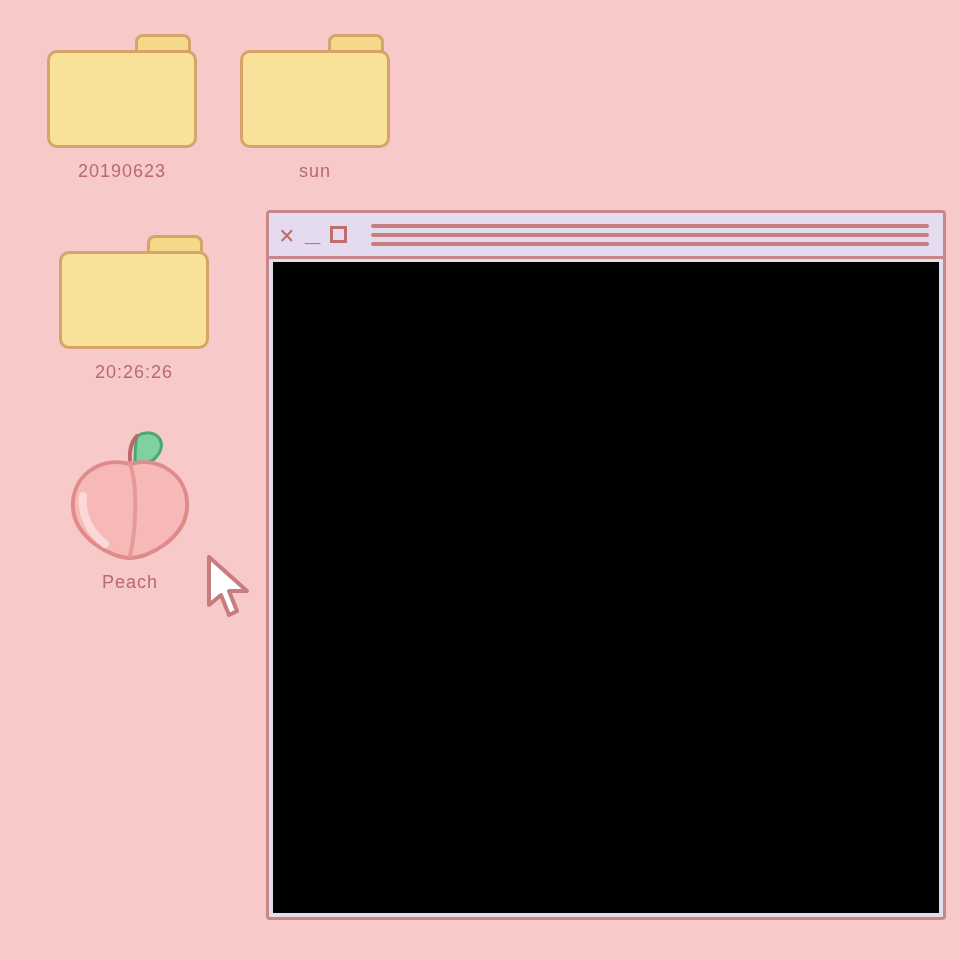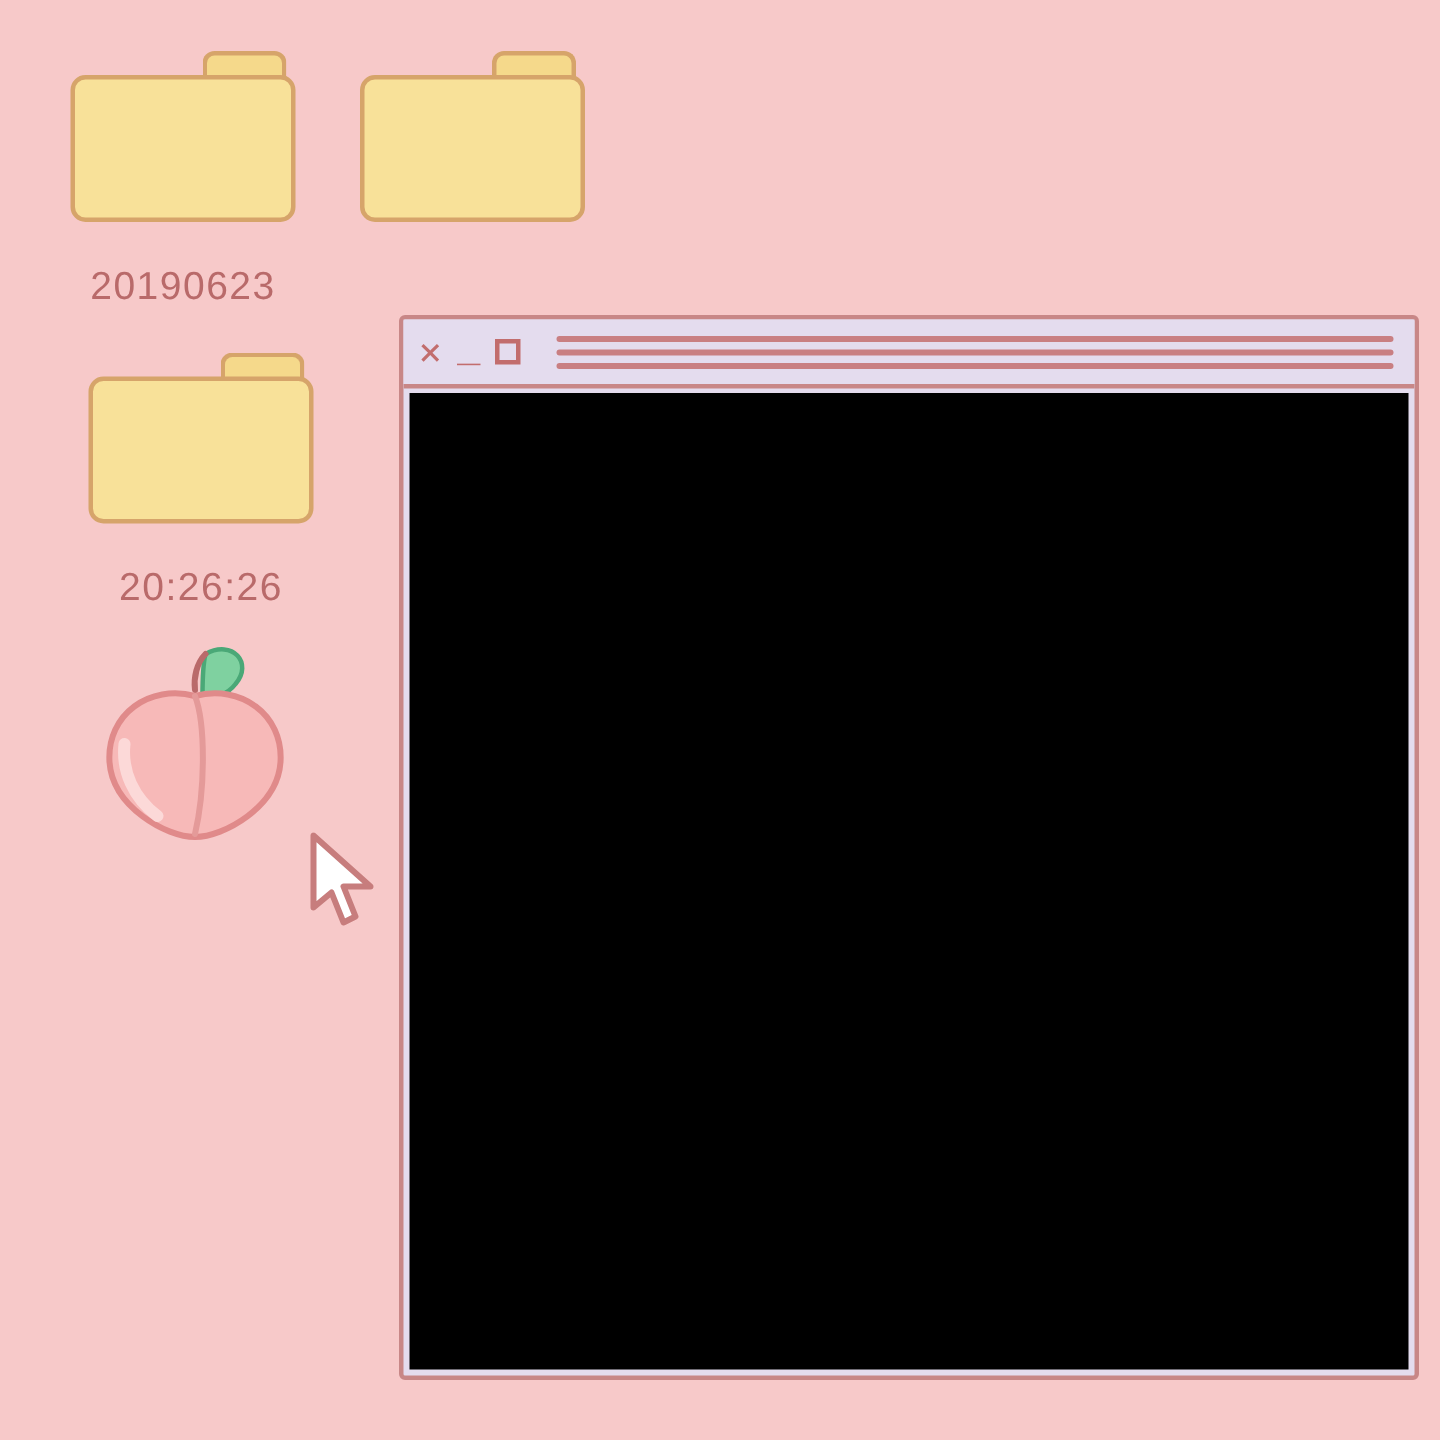--- a/index.html
+++ b/index.html
@@ -14,22 +14,22 @@
   }
 
   
   .desktop-icon {
     position: absolute;
     width: 160px;
     text-align: center;
     cursor: pointer;
   }
   .desktop-icon .label {
-    margin-top: 26px;
-    font-size: 26px;
+    margin-top: 12px;
+    font-size: 18px;
     letter-spacing: 1px;
   }
 
   .folder {
     width: 150px; height: 115px;
     position: relative;
     margin: 0 auto;
   }
   .folder .tab {
     position: absolute;
@@ -124,20 +124,21 @@
       <div class="body"></div>
   </div>
   <div class="label">20190623</div>
 </div>
 
 <div class="desktop-icon" id="icon-1">
   <div class="folder">
     <div class="tab"></div>
       <div class="body"></div>
   </div>
+  <div class="label">sun</div>
 </div>
 
 <div class="desktop-icon" id="icon-2">
   <div class="folder">
     <div class="tab"></div>
       <div class="body"></div>
   </div>
   <div class="label">20:26:26</div>
 </div>
 
@@ -146,20 +147,21 @@
     <path d="M72 6 C90 -4 104 12 92 26 C86 34 76 36 70 34 C70 24 70 14 72 6 Z" fill="#7fd1a0" stroke="#4aa877" stroke-width="3"></path>
     <path d="M65 30 C64 22 66 12 72 6" fill="none" stroke="#b96a6a" stroke-width="4" stroke-linecap="round"></path>
     <path d="M65 34
              C35 26 6 46 8 78
              C10 108 46 128 65 128
              C84 128 120 108 122 78
              C124 46 95 26 65 34 Z" fill="#f7b9b8" stroke="#e08a8a" stroke-width="4"></path>
     <path d="M65 34 C72 52 72 96 65 126" fill="none" stroke="#e49a99" stroke-width="4" stroke-linecap="round"></path>
     <path d="M18 66 C16 84 24 102 40 114" fill="none" stroke="#fcd9d8" stroke-width="8" stroke-linecap="round"></path>
   </svg>
+  <div class="label">Peach</div>
 </div>
 
 <svg class="cursor" viewBox="0 0 46 68">
   <path d="M4 2 L4 50 L16 40 L24 60 L32 56 L24 36 L42 36 Z" fill="#ffffff" stroke="#c77d7d" stroke-width="4" stroke-linejoin="round"></path>
 </svg>
 
 <div class="window">
   <div class="titlebar">
     <span class="tb-btn">×</span>
     <span class="tb-btn" style="position:relative; top:-6px;">_</span>

